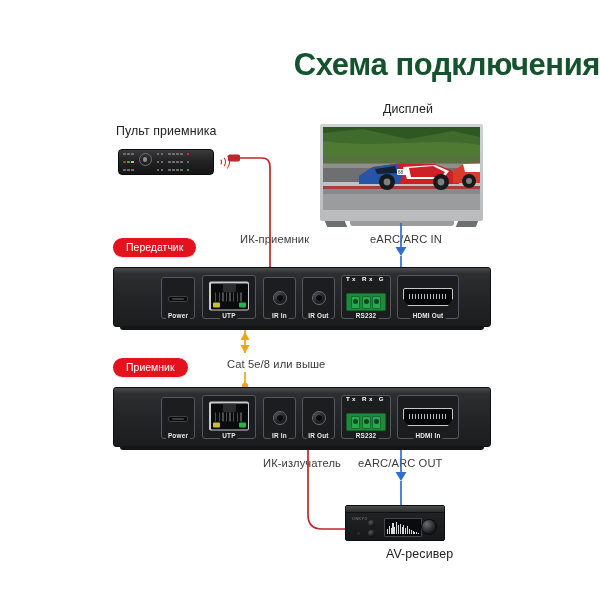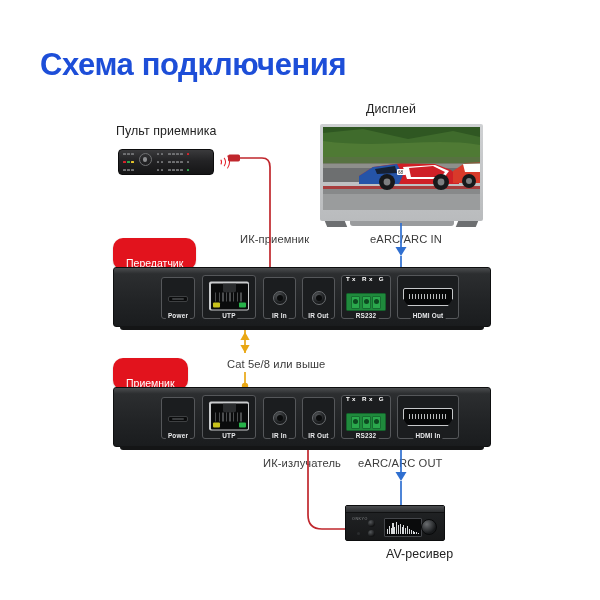--- a/index.html
+++ b/index.html
@@ -6,36 +6,36 @@
   html, body {
     width: 600px; height: 600px;
     background: #ffffff;
     font-family: "Liberation Sans", sans-serif;
     overflow: hidden;
   }
   #stage { position: relative; width: 600px; height: 600px; background: #fff; }
 
   .title {
     position: absolute; left: 0; top: 47px; width: 600px;
-    text-align: left; font-size: 31px; font-weight: bold;
-    color: #1d4ed8; letter-spacing: -0.4px; padding-left: 40px;
+    text-align: right; font-size: 31px; font-weight: bold;
+    color: #14532d; letter-spacing: -0.4px; padding-left: 40px;
   }
 
   .cap {
     position: absolute; font-size: 11.2px; color: #3b3b3b;
     white-space: nowrap; letter-spacing: .1px;
   }
   .cap.big { font-size: 12.4px; color: #222; }
 
   
   .badge {
     position: absolute; height: 19px; line-height: 19px;
     border-radius: 10px; background: #e2131d;
     color: #fff; font-size: 10.5px; text-align: center;
-    padding: 16px 13px; white-space: nowrap;
+    padding: 0 13px; white-space: nowrap;
     box-shadow: 0 1px 2px rgba(0,0,0,.18);
   }
 
   
   .remote {
     position: absolute; left: 118px; top: 149px;
     width: 96px; height: 26px;
     background: linear-gradient(180deg,#3a3a3c 0%,#232325 45%,#151516 100%);
     border-radius: 4px; border: 1px solid #0c0c0d;
     overflow: hidden;
@@ -225,21 +225,21 @@
   }
 </style>
 </head>
 <body>
 
 <div id="stage">
 
   <div class="title">Схема подключения</div>
 
   <div class="cap big" style="left:116px; top:124px;">Пульт приемника</div>
-  <div class="cap big" style="left:366px; top:102px;">Дисплей</div>
+  <div class="cap big" style="left:383px; top:102px;">Дисплей</div>
   <div class="cap big" style="left:386px; top:547px;">AV-ресивер</div>
 
   <div class="cap" style="left:240px; top:233px;">ИК-приемник</div>
   <div class="cap" style="left:370px; top:233px;">eARC/ARC IN</div>
   <div class="cap" style="left:227px; top:358px;">Cat 5e/8 или выше</div>
   <div class="cap" style="left:263px; top:457px;">ИК-излучатель</div>
   <div class="cap" style="left:358px; top:457px;">eARC/ARC OUT</div>
 
   <div class="remote">
     <div class="rm-grid">

